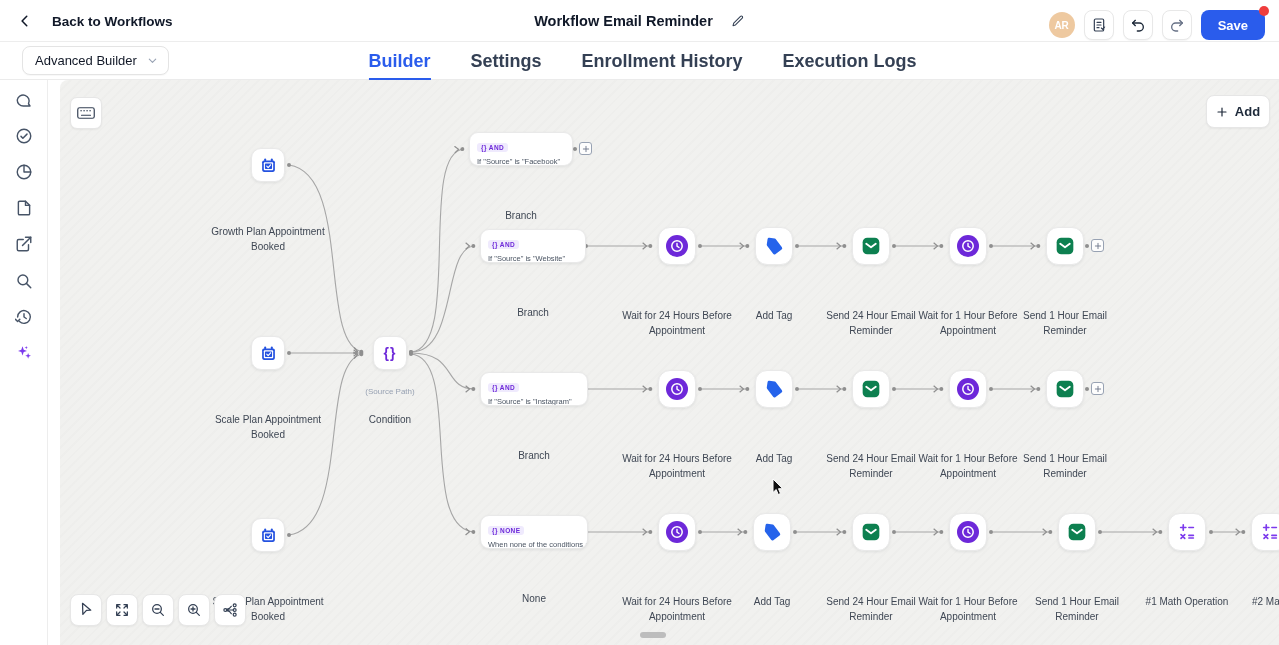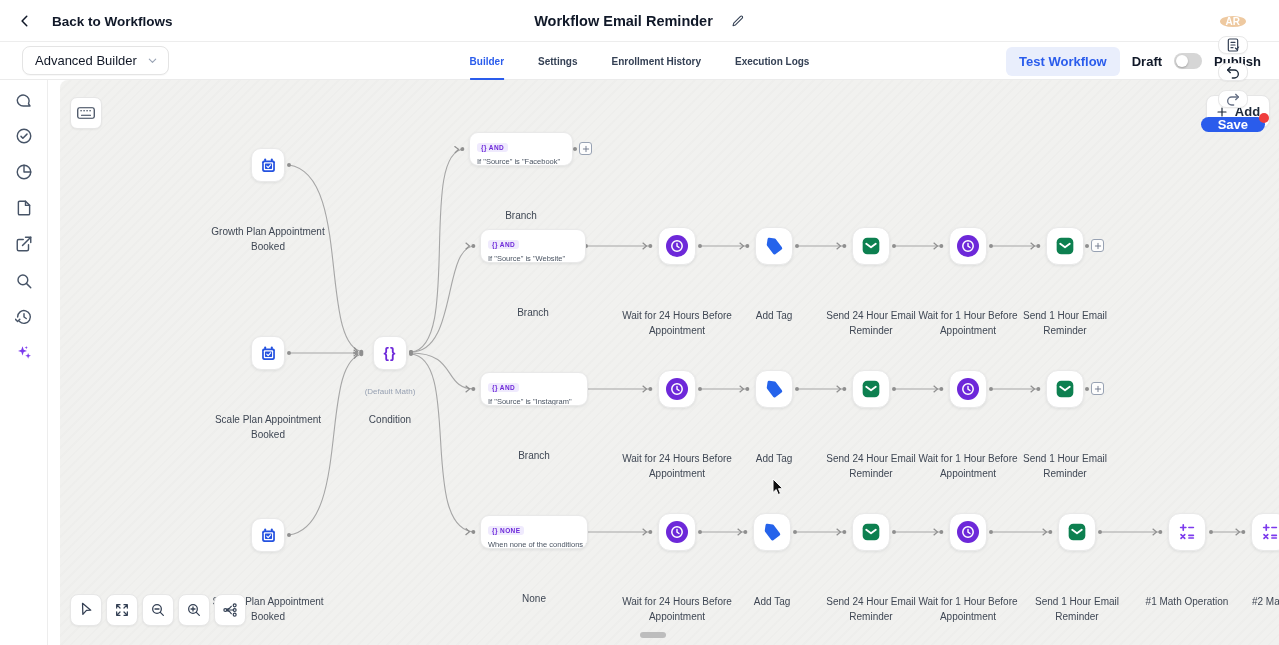--- a/index.html
+++ b/index.html
@@ -8,40 +8,40 @@
   .stage { position:relative; width:1279px; height:645px; }
 
   
   .hdr1 { position:absolute; top:0; left:0; width:1279px; height:42px; background:#fff;
     border-bottom:1px solid #ededed; z-index:30; }
   .back { position:absolute; left:18px; top:0; height:42px; display:flex; align-items:center;
     gap:20px; font-weight:700; font-size:13.5px; color:#101828; cursor:pointer; }
   .title-wrap { position:absolute; left:50%; top:0; transform:translateX(-50%); height:42px;
     display:flex; align-items:center; gap:18px; }
   .title { font-size:14.5px; font-weight:700; color:#101828; white-space:nowrap; }
-  .hdr1-right { position:absolute; right:14px; top:16px; height:42px; display:flex; align-items:center; gap:9px;flex-direction:column; }
+  .hdr1-right { position:absolute; right:14px; top:4px; height:42px; display:flex; align-items:center; gap:9px; }
   .avatar { width:26px; height:26px; border-radius:50%; background:#eec9a0; color:#fff;
     font-size:10px; font-weight:700; display:flex; align-items:center; justify-content:center; }
   .iconbtn { width:30px; height:30px; border-radius:8px; border:1px solid #e8e8e8; background:#fff;
     display:flex; align-items:center; justify-content:center; box-shadow:0 1px 1px rgba(0,0,0,.04); cursor:pointer; }
   .savebtn { position:relative; height:30px; padding:0 17px; background:#2a5cec; color:#fff;
     font-size:13px; font-weight:600; border:none; border-radius:8px; cursor:pointer; }
   .reddot { position:absolute; top:-4px; right:-4px; width:10px; height:10px; border-radius:50%;
     background:#ef3d3d; }
 
   
   .hdr2 { position:absolute; top:42px; left:0; width:1279px; height:38px; background:#fff;
     border-bottom:1px solid #ebebeb; z-index:29; }
   .builder-select { position:absolute; left:22px; top:4px; height:29px; padding:0 10px 0 12px;
     border:1px solid #e4e4e4; border-radius:8px; background:#fff; display:flex; align-items:center;
     gap:10px; font-size:13px; color:#111827; cursor:pointer; box-shadow:0 1px 1px rgba(0,0,0,.03); }
   .tabs { position:absolute; left:50%; transform:translateX(-50%); top:0; height:38px;
     display:flex; gap:34px; align-items:stretch; }
-  .tab { display:flex; align-items:center; font-size:10px; font-weight:600; color:#344054;
-    border-bottom:2px solid transparent; padding-top:2px; cursor:pointer; white-space:nowrap; }
+  .tab { display:flex; align-items:center; font-size:18px; font-weight:600; color:#344054;
+    border-bottom:2px solid transparent; padding-top:2px; cursor:pointer; white-space:nowrap;margin-left:6px; }
   .tab.active { color:#2a5cec; border-bottom-color:#2a5cec; }
   .hdr2-right { position:absolute; right:18px; top:0; height:38px; display:flex; align-items:center; gap:12px; }
   .testwf { background:#e9eefc; color:#2a5cec; font-size:13px; font-weight:600; border:none;
     border-radius:6px; padding:7px 13px; cursor:pointer; }
   .dp-label { font-size:13px; font-weight:600; color:#101828; }
   .toggle { width:28px; height:16px; border-radius:9px; background:#d6d6d6; position:relative; cursor:pointer; }
   .knob { position:absolute; left:2px; top:2px; width:12px; height:12px; border-radius:50%; background:#fff;
     box-shadow:0 1px 2px rgba(0,0,0,.25); }
 
   
@@ -141,28 +141,20 @@
       <span>Advanced Builder</span>
       <svg width="11" height="11" viewBox="0 0 24 24" fill="none" stroke="#98a2b3" stroke-width="2.4" stroke-linecap="round" stroke-linejoin="round">
           <path d="M5 9l7 7 7-7"></path>
         </svg>
     </div>
     <div class="tabs">
       <div class="tab active">Builder</div>
       <div class="tab">Settings</div>
       <div class="tab">Enrollment History</div>
       <div class="tab">Execution Logs</div>
-    </div>
-    <div class="hdr2-right">
-      <button class="testwf">Test Workflow</button>
-      <span class="dp-label">Draft</span>
-      <div class="toggle">
-          <div class="knob"></div>
-        </div>
-      <span class="dp-label">Publish</span>
     </div>
   </div>
 
   <div class="sidebar">
     <svg class="sb-ic" style="top:11px" viewBox="0 0 24 24" fill="none" stroke="currentColor" stroke-width="1.9" stroke-linecap="round" stroke-linejoin="round">
         <path d="M21 12a8 8 0 0 1-8 8H4l2-3a8 8 0 1 1 15-5z" transform="scale(-1,1) translate(-24,0)"></path>
       </svg>
     <svg class="sb-ic" style="top:47px" viewBox="0 0 24 24" fill="none" stroke="currentColor" stroke-width="1.9" stroke-linecap="round" stroke-linejoin="round">
         <circle cx="12" cy="12" r="9"></circle>
         <path d="M8 12.5l2.5 2.5L16 9.5"></path>
@@ -287,21 +279,21 @@
           <rect x="7" y="9" width="10" height="8" rx="1" fill="#2452e0"></rect>
           <path d="M9.5 13l2 2 3.5-4" stroke="#fff" stroke-width="1.6" fill="none" stroke-linecap="round" stroke-linejoin="round"></path>
         </svg>
     </div>
     <div class="nlabel" style="left:148px;top:476px">Starter Plan Appointment Booked</div>
 
     <div class="node n34" style="left:313px;top:256px">
       <span class="cond-glyph">{}</span>
     </div>
     <div class="nlabel" style="left:270px;top:294px">Condition</div>
-    <div class="sublabel" style="left:270px;top:307px">(Default Math)</div>
+    <div class="sublabel" style="left:270px;top:307px">(Source Path)</div>
 
     <div class="bnode" style="left:409px;top:52px;width:104px">
       <span class="badge">{} AND</span>
       <div class="btext">If "Source" is "Facebook"</div>
     </div>
     <div class="nlabel" style="left:401px;top:90px">Branch</div>
     <div class="plusbtn" style="left:519px;top:62px">
       <svg width="8" height="8" viewBox="0 0 24 24" fill="none" stroke="#667085" stroke-width="2.6" stroke-linecap="round">
           <path d="M12 4v16M4 12h16"></path>
         </svg>

